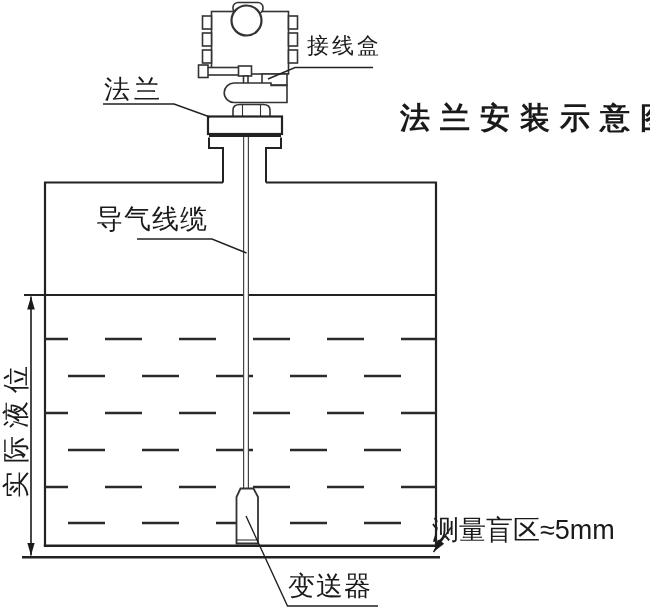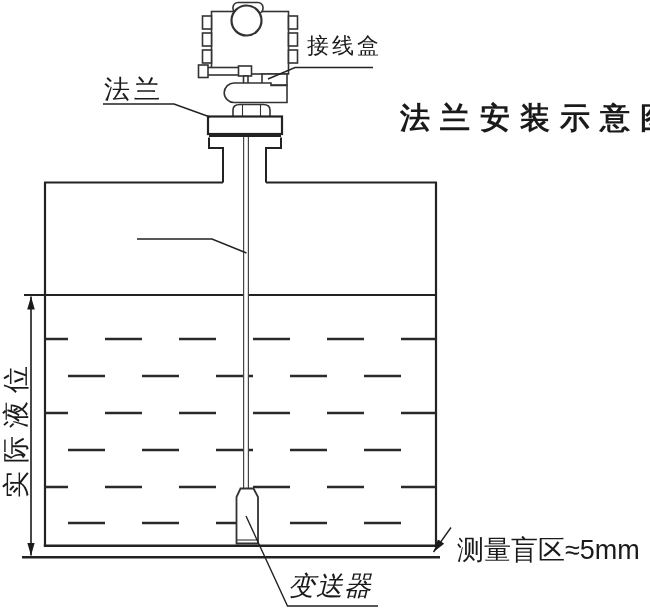--- a/index.html
+++ b/index.html
@@ -9,22 +9,22 @@
   }
   #lineart{position:absolute;left:0;top:0;}
   .lbl{
     position:absolute;color:#1a1a1a;white-space:nowrap;
     font-family:"Liberation Sans", sans-serif;line-height:1.1;
   }
   .lbl-title{left:400px;top:101px;font-size:30px;font-weight:bold;letter-spacing:10px;}
   .lbl-junction{left:307px;top:34px;font-size:22px;letter-spacing:3px;}
   .lbl-flange{left:104px;top:75px;font-size:26px;letter-spacing:4px;}
   .lbl-aircable{left:96px;top:205px;font-size:27px;letter-spacing:1px;}
-  .lbl-blind{left:457px;top:516px;font-size:27px;letter-spacing:0px;margin-top:20px;}
-  .lbl-transmitter{left:288px;top:572px;font-size:27px;letter-spacing:1px;font-style:italic;}
+  .lbl-blind{left:432px;top:516px;font-size:27px;letter-spacing:0px;}
+  .lbl-transmitter{left:288px;top:572px;font-size:27px;letter-spacing:1px;}
   .lbl-level{
     left:-59px;top:413px;width:150px;height:30px;line-height:30px;
     text-align:center;font-size:27px;letter-spacing:8px;
     transform:rotate(-90deg);
   }
   
   .tank{stroke:#222;stroke-width:2.2;fill:none;}
   .tank-thick{stroke:#222;stroke-width:2.6;fill:none;}
   .dash{stroke:#2a2a2a;stroke-width:2.6;fill:none;stroke-dasharray:37 37;}
   .head{stroke:#333;stroke-width:1.6;fill:#fff;}
@@ -127,19 +127,20 @@
     <polyline class="leader" points="246,516 287.5,606 378,606"></polyline>
     <line class="leader" x1="451" y1="527.5" x2="433.5" y2="552" marker-end="url(#arrow)"></line>
   </svg>
 
   <div class="lbl lbl-title">法兰安装示意图</div>
 
   <div class="lbl lbl-junction">接线盒</div>
 
   <div class="lbl lbl-flange">法兰</div>
 
+  <div class="lbl lbl-aircable">导气线缆</div>
 
   <div class="lbl lbl-level">实际液位</div>
 
   <div class="lbl lbl-blind">测量盲区≈5mm</div>
 
   <div class="lbl lbl-transmitter">变送器</div>
 </div>
 
 </body></html>

